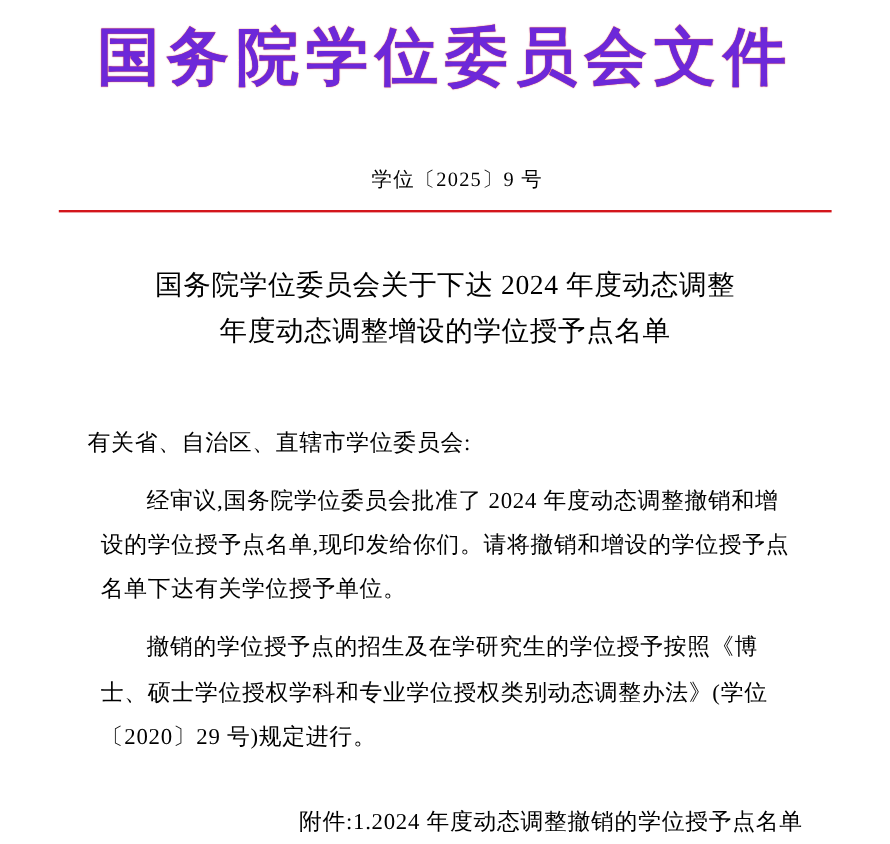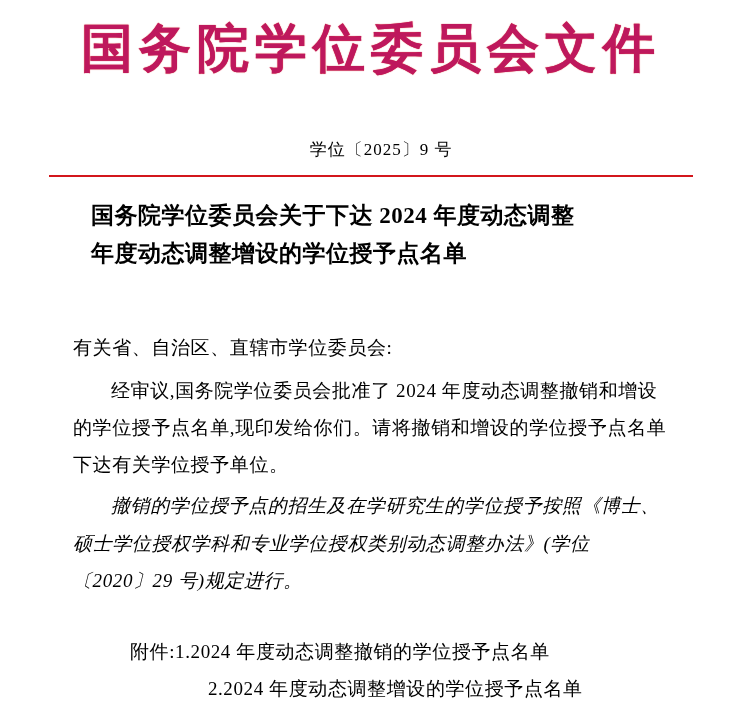--- a/index.html
+++ b/index.html
@@ -17,21 +17,21 @@
   }
   .page {
     width: 742px;
     height: 703px;
     position: relative;
     box-sizing: border-box;
   }
   .masthead {
     text-align: center;
     margin-top: 18px;
-    color: #be185d;
+    color: #6d28d9;
     font-family: "Liberation Serif", "DejaVu Serif", serif;
     font-weight: bold;
     font-size: 52px;
     letter-spacing: 6px;
     line-height: 1.2;
     text-shadow: 0 0 1px #d3161c;
   }
   .doc-number {
     text-align: center;
     margin-top: 58px;
@@ -40,58 +40,59 @@
     font-family: "Liberation Serif", "DejaVu Serif", serif;
     margin-left: 20px;
   }
   .red-rule {
     margin: 14px auto 0 auto;
     width: 644px;
     height: 2px;
     background: #d3161c;
   }
   .doc-title {
-    margin: 20px auto 0 auto;
+    margin: 42px auto 0 auto;
     width: 560px;
+    text-align: center;
     font-size: 23px;
-    font-weight: bold;
+    font-weight: normal;
     line-height: 1.65;
     letter-spacing: 0.5px;
   }
   .doc-title .line {
     display: block;
   }
   .body-block {
     margin: 56px auto 0 auto;
     width: 596px;
     font-size: 19px;
     line-height: 1.95;
     letter-spacing: 0.6px;
   }
   .salutation {
     margin-bottom: 6px;
   }
   .para {
     text-indent: 2em;
-    margin: 0;
+    margin: 11px;
     padding: 0;
   }
   .para + .para {
     margin-top: 4px;
-    font-style: italic;
   }
   .attachments {
     margin: 34px auto 0 auto;
     width: 596px;
     font-size: 19px;
     line-height: 1.95;
     letter-spacing: 0.6px;
   }
   .attach-first {
     text-indent: 3em;
+    text-align: right;
   }
   .attach-second {
     text-indent: 7.1em;
   }
 </style>
 </head>
 <body>
 
 <div class="page">
 

